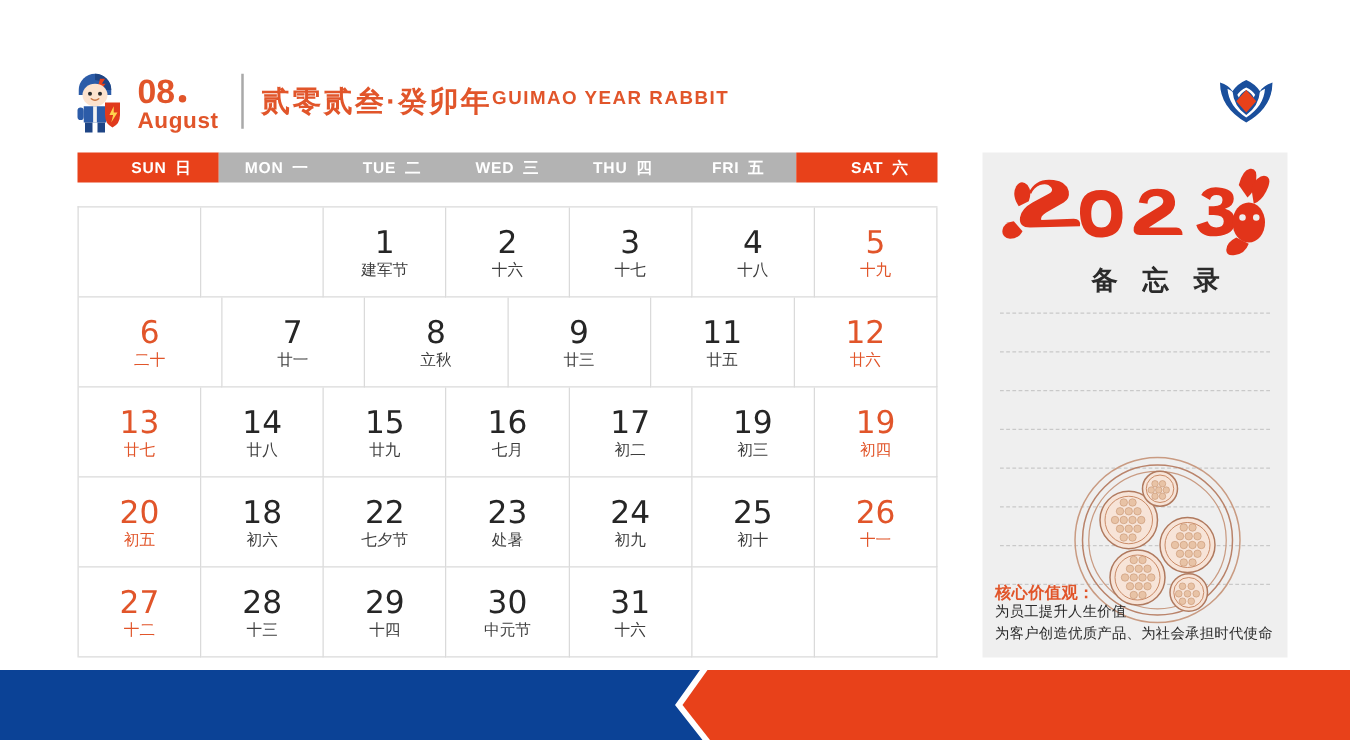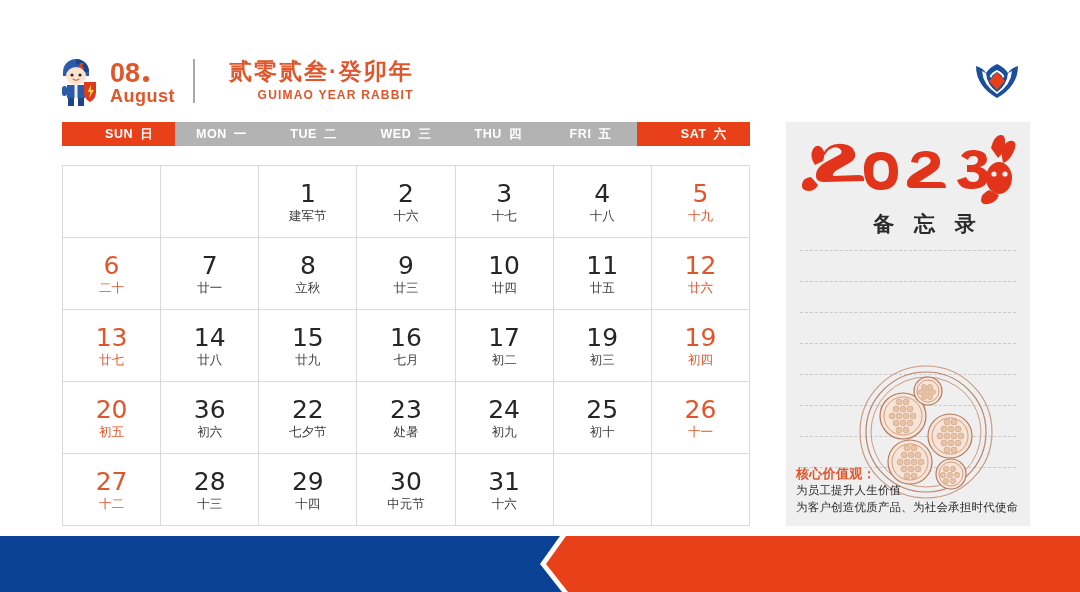--- a/index.html
+++ b/index.html
@@ -49,28 +49,28 @@
   .month-name {
     font-size: 18px; font-weight: bold;
     color: #e1552a; letter-spacing: 0.5px;
     line-height: 16px; margin-top: 1px;
   }
   .vdiv {
     width: 2px; height: 44px;
     background: #a9a9a9;
     margin: 0 14px 0 4px;
   }
-  .year-block { display: flex; flex-direction: column; margin-left: 20px; }
+  .year-block { display: flex; flex-direction: row; }
   .year-cn {
     font-size: 23px; font-weight: bold;
     color: #e1552a; letter-spacing: 2px;
     line-height: 27px;
   }
   .year-en {
-    font-size: 12px; font-weight: bold;
+    font-size: 15px; font-weight: bold;
     color: #e1552a; letter-spacing: 1.2px;
     line-height: 17px; margin-top: 2px;
   }
 
   
   .brand {
     position: absolute;
     right: 50px; top: 56px;
     display: flex; align-items: center;
     height: 52px;
@@ -304,24 +304,20 @@
           </div>
           <div class="dcell">
             <div class="dnum">8</div>
             <div class="dlun">立秋</div>
           </div>
           <div class="dcell">
             <div class="dnum">9</div>
             <div class="dlun">廿三</div>
           </div>
           <div class="dcell">
-            <div class="dnum">10</div>
-            <div class="dlun">廿四</div>
-          </div>
-          <div class="dcell">
             <div class="dnum">11</div>
             <div class="dlun">廿五</div>
           </div>
           <div class="dcell weekend">
             <div class="dnum">12</div>
             <div class="dlun">廿六</div>
           </div>
         </div>
         <div class="wrow">
           <div class="dcell weekend">
@@ -352,21 +348,21 @@
             <div class="dnum">19</div>
             <div class="dlun">初四</div>
           </div>
         </div>
         <div class="wrow">
           <div class="dcell weekend">
             <div class="dnum">20</div>
             <div class="dlun">初五</div>
           </div>
           <div class="dcell">
-            <div class="dnum">36</div>
+            <div class="dnum">18</div>
             <div class="dlun">初六</div>
           </div>
           <div class="dcell">
             <div class="dnum">22</div>
             <div class="dlun">七夕节</div>
           </div>
           <div class="dcell">
             <div class="dnum">23</div>
             <div class="dlun">处暑</div>
           </div>

